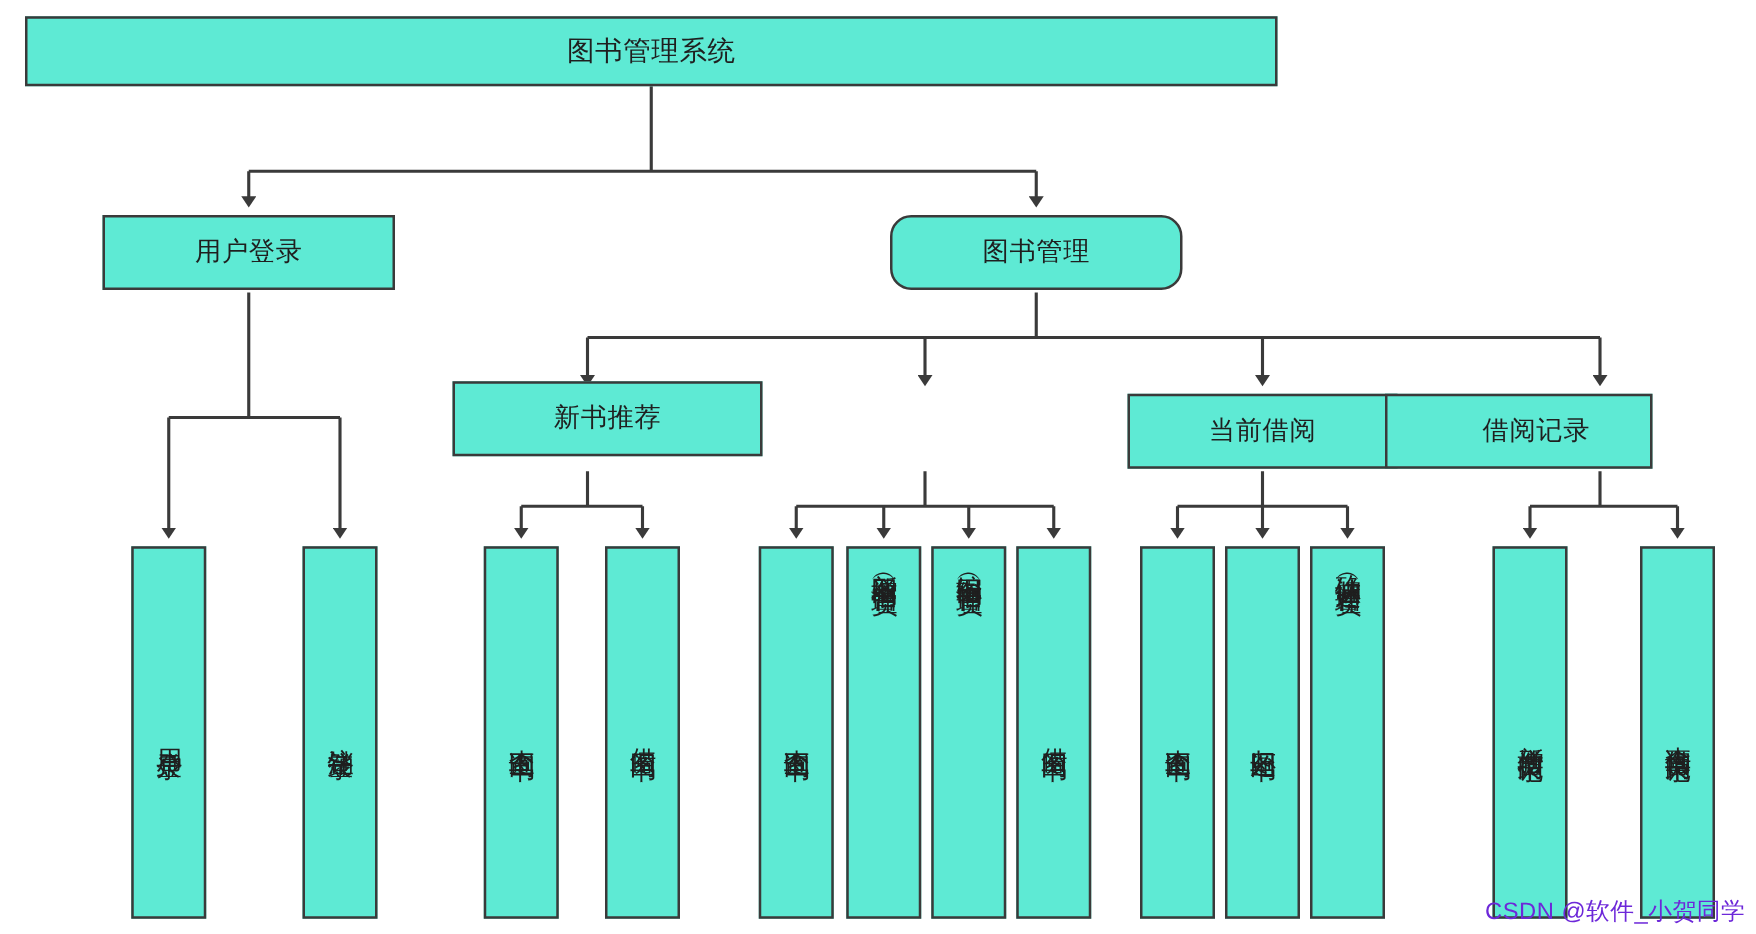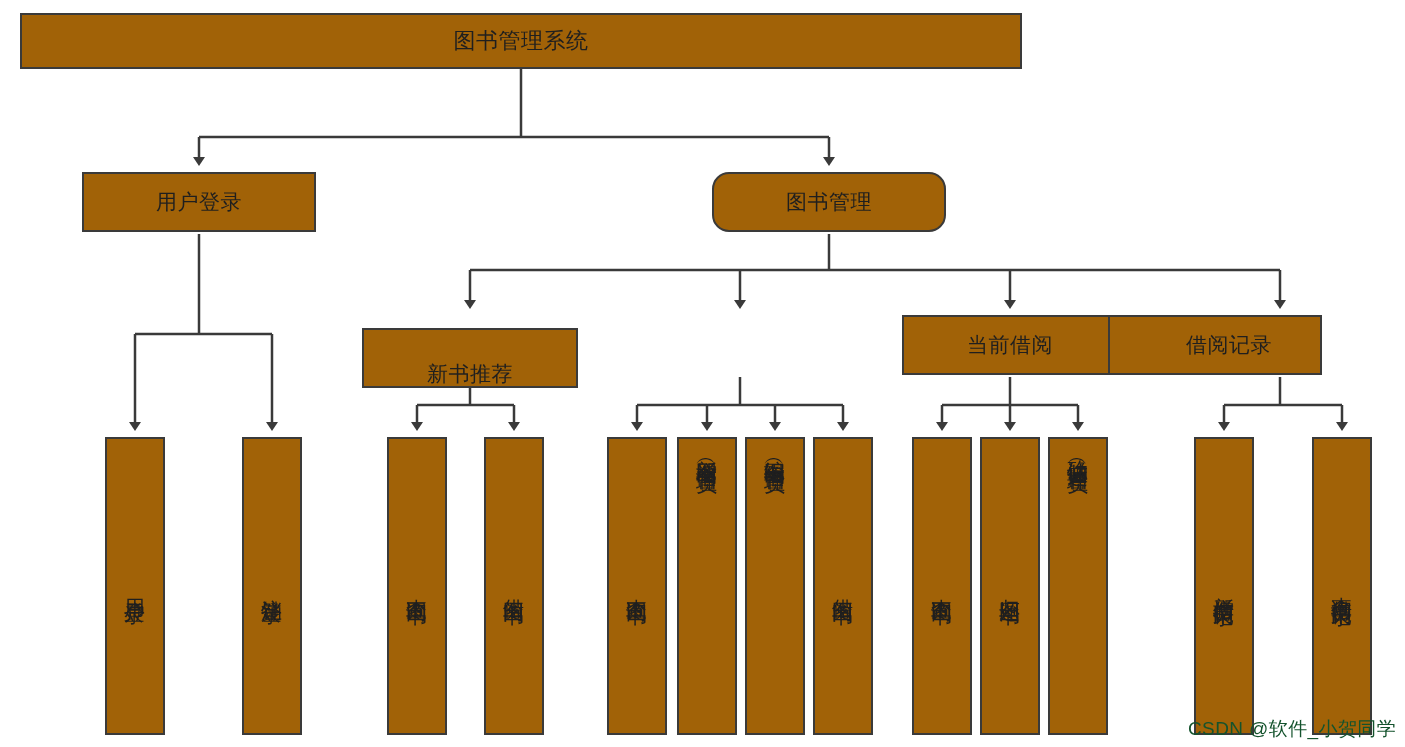--- a/index.html
+++ b/index.html
@@ -22,21 +22,21 @@
     position: absolute;
     left: 0;
     top: 0;
     width: 1405px;
     height: 747px;
     pointer-events: none;
   }
   .node {
     position: absolute;
     box-sizing: border-box;
-    background: #a16207;
+    background: #5eead4;
     border: 2px solid #3a3a3a;
     display: flex;
     align-items: center;
     justify-content: center;
     color: #1f1f1f;
   }
   .node-label {
     display: block;
     text-align: center;
     line-height: 1.08;
@@ -63,21 +63,21 @@
   }
   .v-node.center-v {
     align-items: center;
     padding-top: 0;
   }
   .watermark {
     position: absolute;
     left: 1188px;
     top: 716px;
     font-size: 19px;
-    color: #14532d;
+    color: #6d28d9;
     letter-spacing: 0.4px;
     white-space: nowrap;
     user-select: none;
   }
 </style>
 </head>
 <body>
 
 <div id="canvas">
 
@@ -135,21 +135,21 @@
     <span class="node-label">图书管理系统</span>
   </div>
 
   <div class="node h-node" style="left:82px; top:172px; width:234px; height:60px;">
     <span class="node-label">用户登录</span>
   </div>
   <div class="node h-node" style="left:712px; top:172px; width:234px; height:60px;border-radius:17px;">
     <span class="node-label">图书管理</span>
   </div>
 
-  <div class="node h-node" style="left:362px; top:328px; width:216px; height:60px;align-items:flex-end;">
+  <div class="node h-node" style="left:362px; top:305px; width:248px; height:60px;">
     <span class="node-label">新书推荐</span>
   </div>
   <div class="node h-node" style="left:902px; top:315px; width:216px; height:60px;">
     <span class="node-label">当前借阅</span>
   </div>
   <div class="node h-node" style="left:1108px; top:315px; width:214px; height:60px;padding-left:28px;">
     <span class="node-label">借阅记录</span>
   </div>
 
   <div class="node v-node center-v" style="left:105px; top:437px; width:60px; height:298px;">

